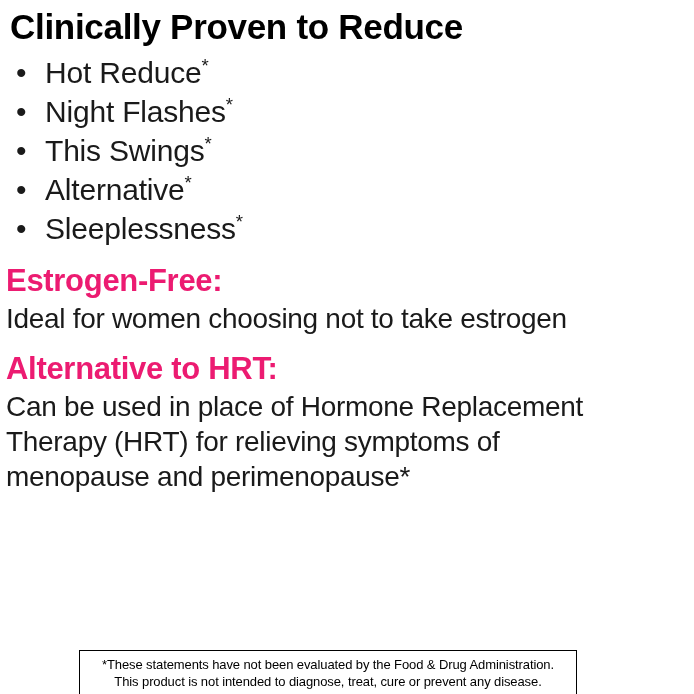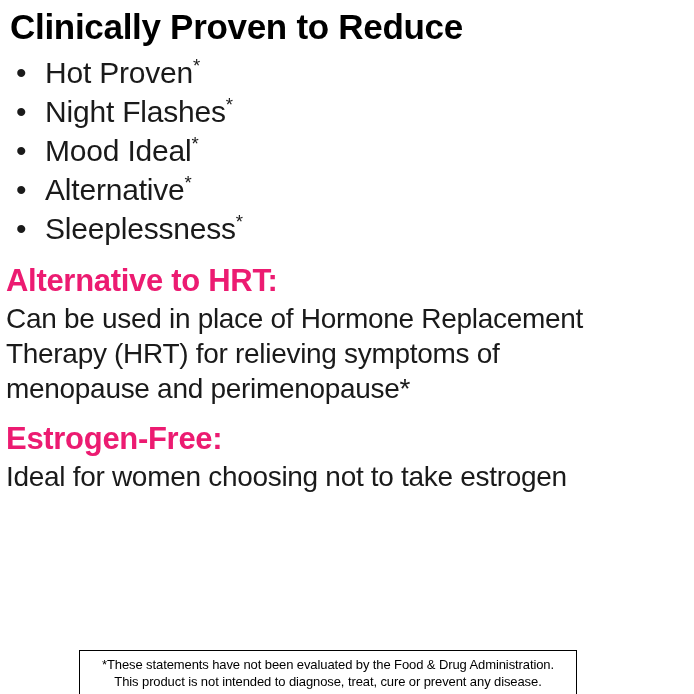--- a/index.html
+++ b/index.html
@@ -108,49 +108,49 @@
 <body>
 
 <div class="page">
 
   <h1 class="heading heading-main">
     <span class="line">Clinically Proven to Reduce</span>
   </h1>
 
   <ul class="symptom-list">
     <li>
-      <span class="bullet">•</span><span>Hot Proven</span><sup class="asterisk">*</sup>
+      <span class="bullet">•</span><span>Hot Reduce</span><sup class="asterisk">*</sup>
     </li>
     <li>
       <span class="bullet">•</span><span>Night Flashes</span><sup class="asterisk">*</sup>
     </li>
     <li>
-      <span class="bullet">•</span><span>Mood Ideal</span><sup class="asterisk">*</sup>
+      <span class="bullet">•</span><span>This Swings</span><sup class="asterisk">*</sup>
     </li>
     <li>
       <span class="bullet">•</span><span>Alternative</span><sup class="asterisk">*</sup>
     </li>
     <li>
       <span class="bullet">•</span><span class="wrap-line"><span>Sleeplessness</span><sup class="asterisk">*</sup></span>
     </li>
   </ul>
 
   <div class="section">
+    <h2 class="sec-head">Estrogen-Free:</h2>
+    <p class="sec-body">
+      <span class="line">Ideal for women choosing not to take estrogen</span>
+    </p>
+  </div>
+
+  <div class="section">
     <h2 class="sec-head">Alternative to HRT:</h2>
     <p class="sec-body">
       <span class="line">Can be used in place of Hormone Replacement</span>
       <span class="line">Therapy (HRT) for relieving symptoms of</span>
       <span class="line">menopause and perimenopause*</span>
-    </p>
-  </div>
-
-  <div class="section">
-    <h2 class="sec-head">Estrogen-Free:</h2>
-    <p class="sec-body">
-      <span class="line">Ideal for women choosing not to take estrogen</span>
     </p>
   </div>
 
   <div class="disclaimer">
     <span class="d-line">*These statements have not been evaluated by the Food &amp; Drug Administration.</span>
     <span class="d-line">This product is not intended to diagnose, treat, cure or prevent any disease.</span>
   </div>
 
 </div>
 

